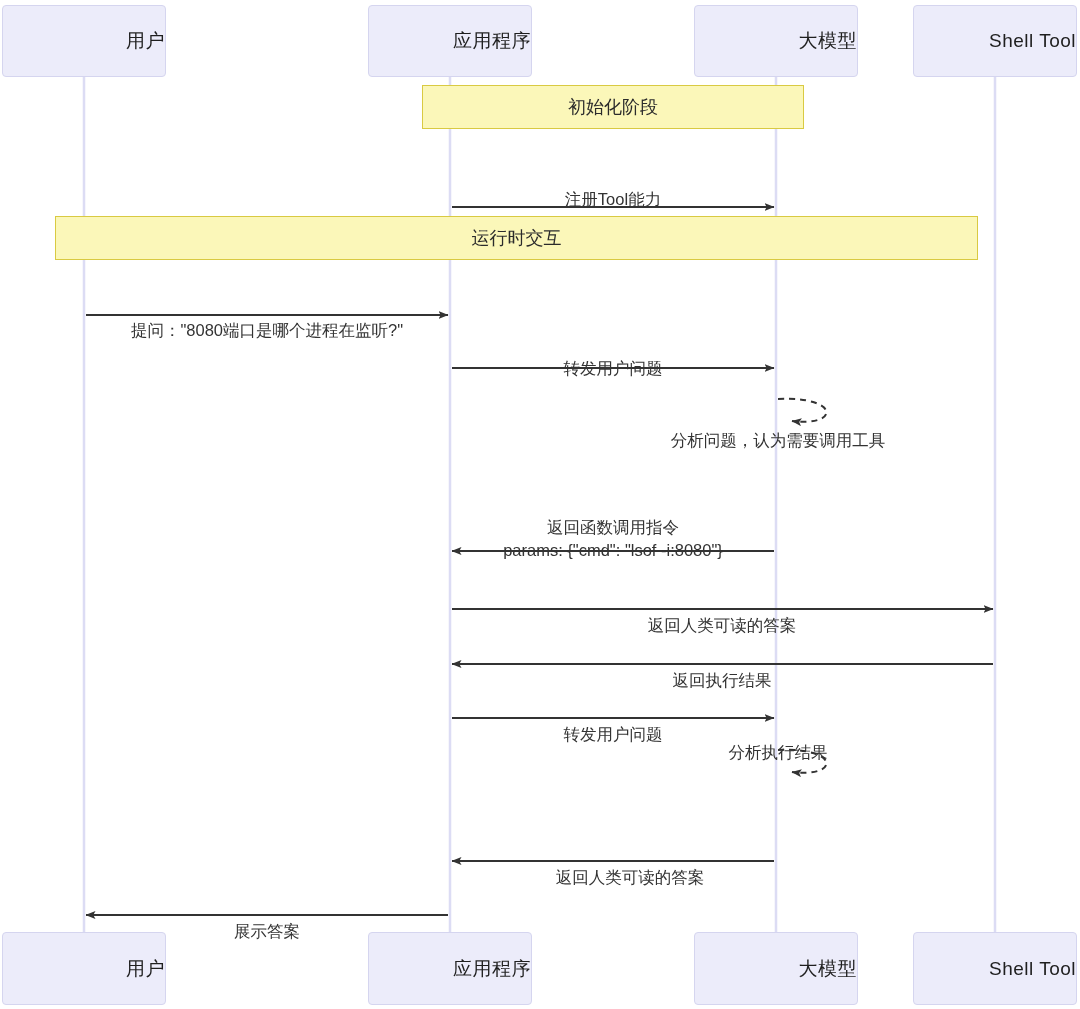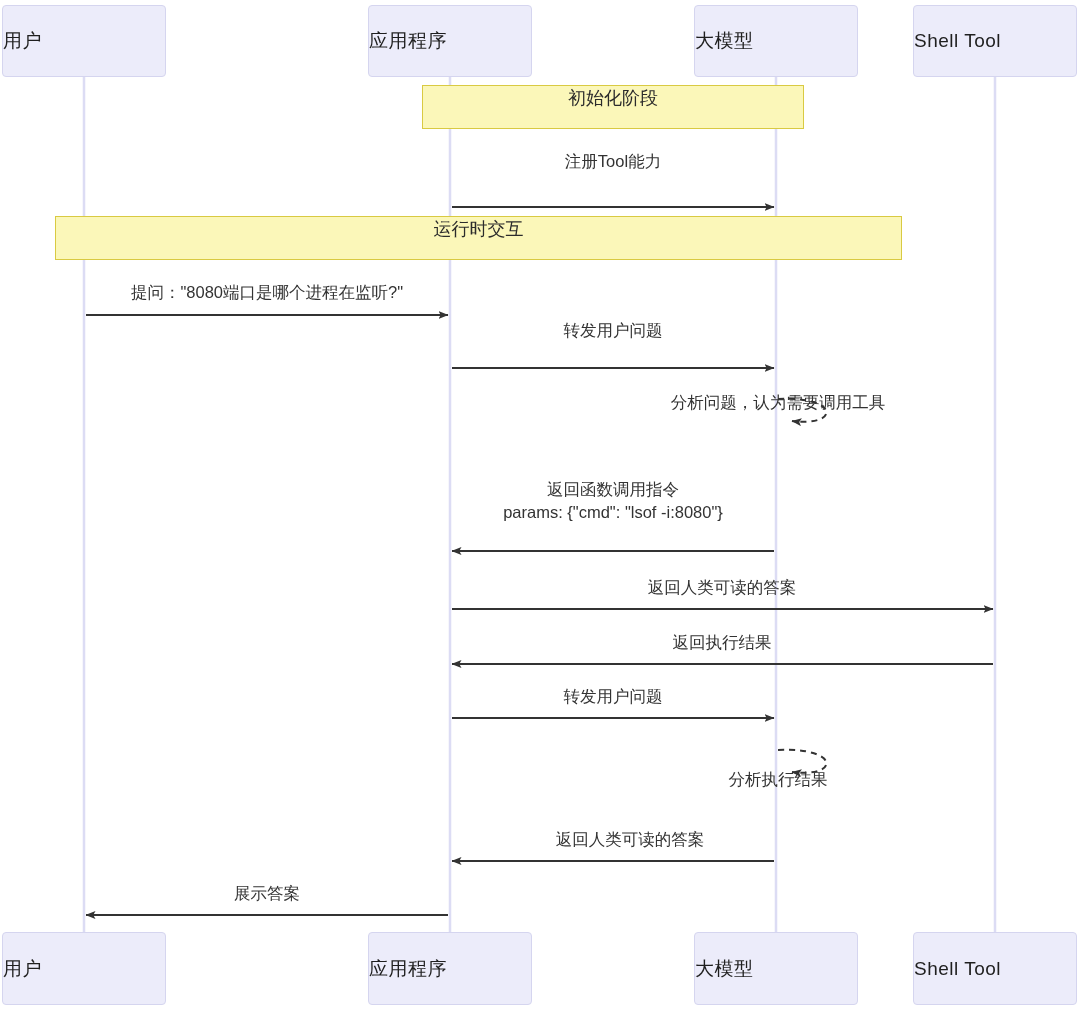--- a/index.html
+++ b/index.html
@@ -26,43 +26,45 @@
     height: 1009px;
   }
   .participant-box {
     position: absolute;
     box-sizing: border-box;
     background: #ececfa;
     border: 1px solid #d5d5ef;
     border-radius: 4px;
     display: flex;
     align-items: center;
-    justify-content: flex-start;
+    justify-content: flex-end;
     color: #1f1f1f;
     font-size: 19px;
     letter-spacing: 0.5px;
   }
   .note-box {
     position: absolute;
     box-sizing: border-box;
     background: #fbf7b9;
     border: 1px solid #d9ca42;
     display: flex;
+    align-items: center;
     justify-content: center;
     color: #2b2b2b;
     font-size: 18px;
   }
   .msg-label {
     position: absolute;
     text-align: center;
     color: #333333;
     font-size: 16.5px;
     line-height: 23px;
     white-space: nowrap;
     transform: translateX(-50%);
+    margin-top: 38px;
   }
 </style>
 </head>
 <body>
 
 <div id="diagram-root">
 
   <svg id="diagram-svg" viewBox="0 0 1080 1009" xmlns="http://www.w3.org/2000/svg">
     <defs>
       <marker id="arrowhead-solid" markerWidth="10" markerHeight="8" refX="9.5" refY="4" orient="auto" markerUnits="userSpaceOnUse">
@@ -102,21 +104,21 @@
       </div>
       <div class="participant-box" style="left: 913px; top: 5px; width: 164px; height: 72px;">
         <span>Shell Tool</span>
       </div>
     </div>
 
   <div id="notes-layer">
       <div class="note-box" style="left: 422px; top: 85px; width: 382px; height: 44px;">
         <span>初始化阶段</span>
       </div>
-      <div class="note-box" style="left: 55px; top: 216px; width: 847px; height: 44px;">
+      <div class="note-box" style="left: 55px; top: 216px; width: 923px; height: 44px;">
         <span>运行时交互</span>
       </div>
     </div>
 
   <div id="labels-layer">
       <div class="msg-label" style="left: 613px; top: 150px;">
         <div>注册Tool能力</div>
       </div>
       <div class="msg-label" style="left: 267px; top: 281px;">
         <div>提问："8080端口是哪个进程在监听?"</div>
@@ -133,21 +135,21 @@
       </div>
       <div class="msg-label" style="left: 722px; top: 576px;">
         <div>返回人类可读的答案</div>
       </div>
       <div class="msg-label" style="left: 722px; top: 631px;">
         <div>返回执行结果</div>
       </div>
       <div class="msg-label" style="left: 613px; top: 685px;">
         <div>转发用户问题</div>
       </div>
-      <div class="msg-label" style="left: 778px; top: 768px;">
+      <div class="msg-label" style="left: 778px; top: 703px;">
         <div>分析执行结果</div>
       </div>
       <div class="msg-label" style="left: 630px; top: 828px;">
         <div>返回人类可读的答案</div>
       </div>
       <div class="msg-label" style="left: 267px; top: 882px;">
         <div>展示答案</div>
       </div>
     </div>
 

